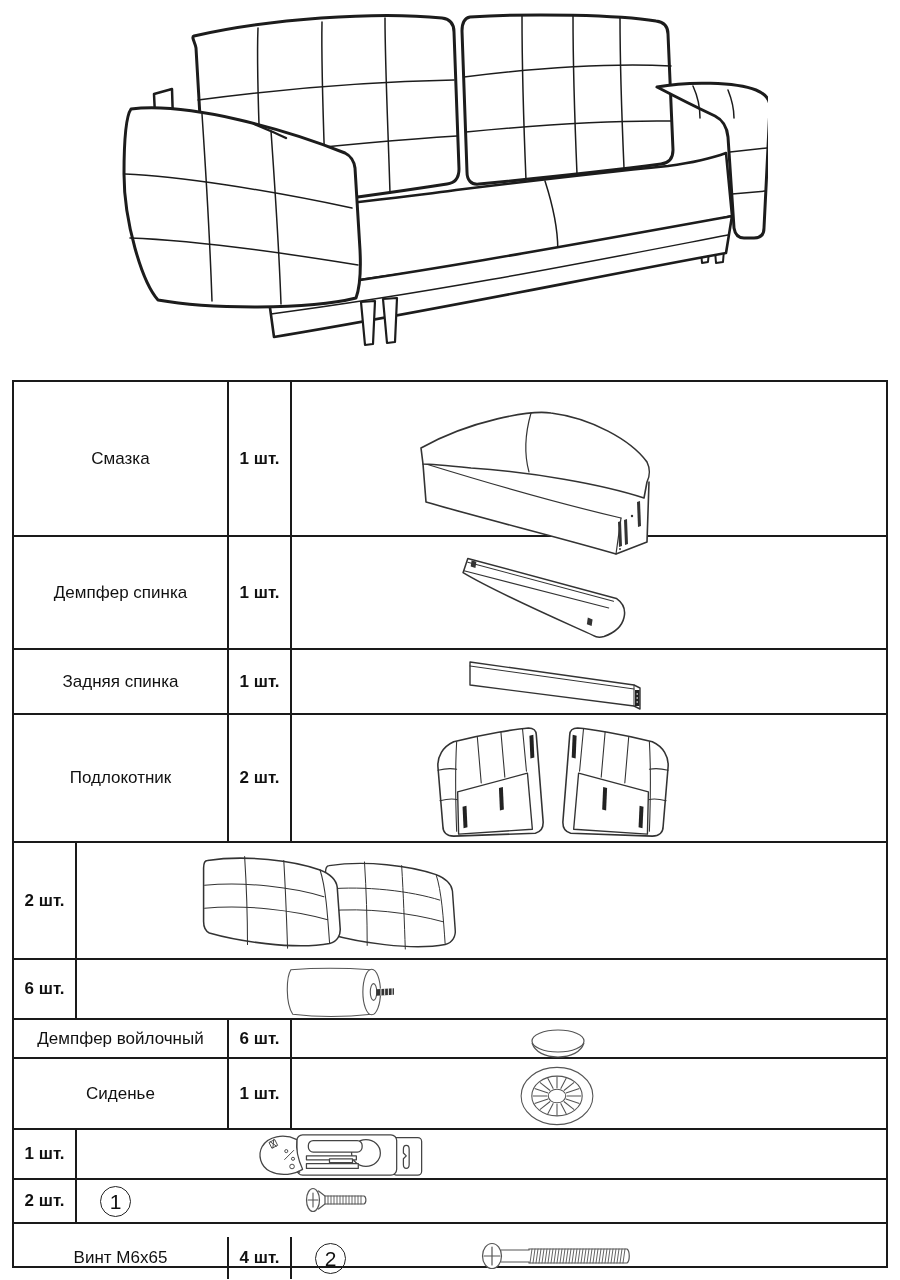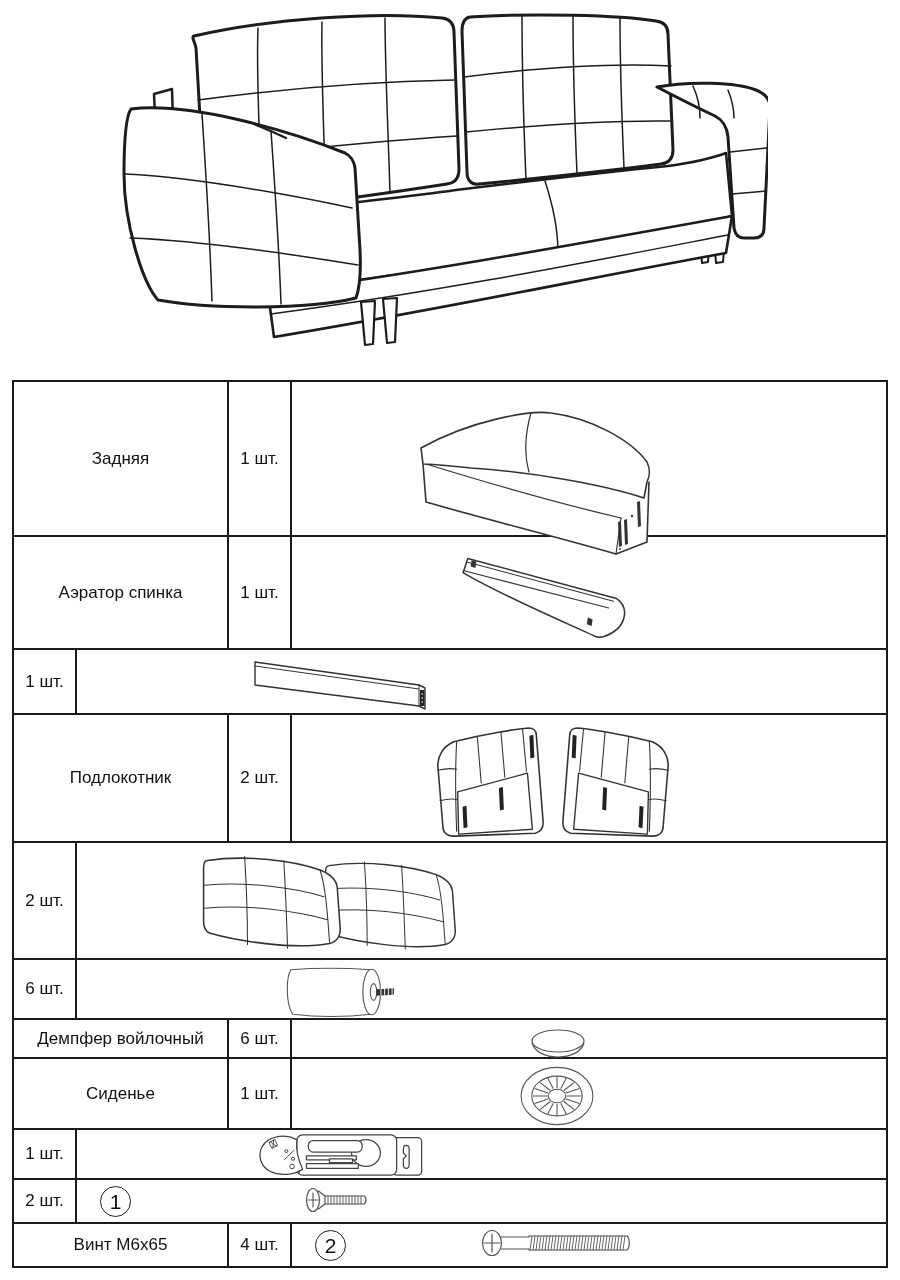--- a/index.html
+++ b/index.html
@@ -6,30 +6,30 @@
   .page{
     position:relative;width:900px;height:1280px;background:#ffffff;
     font-family:"Liberation Sans", sans-serif;color:#111;overflow:hidden;
   }
   .hero{position:absolute;left:108px;top:2px;width:660px;height:350px;}
   .ptable{
     position:absolute;left:12px;top:380px;width:876px;height:888px;
     box-sizing:border-box;border:2px solid #1a1a1a;background:#fff;
   }
   .prow{display:flex;border-bottom:2px solid #1a1a1a;}
-  .prow:last-child{border-bottom:none;}
+  .prow:last-child{border-bottom:none;margin-top:13px;}
   .cell{box-sizing:border-box;}
   .c1{
     width:215px;border-right:2px solid #1a1a1a;display:flex;
     align-items:center;justify-content:center;text-align:center;
     font-size:17px;padding:0 6px;
   }
   .c2{
     width:63px;border-right:2px solid #1a1a1a;display:flex;
-    align-items:center;justify-content:center;font-size:17px;white-space:nowrap;
+    align-items:center;justify-content:center;font-size:17px;white-space:nowrap;font-weight:bold;
   }
   .c3{flex:1;position:relative;}
   .illus{position:absolute;}
   .ref-circle{
     position:absolute;left:23px;top:6px;width:31px;height:31px;
     border:1.6px solid #222;border-radius:50%;box-sizing:border-box;
     display:flex;align-items:center;justify-content:center;
     font-size:21px;line-height:1;color:#111;
   }
   svg{display:block;}
@@ -68,21 +68,21 @@
       <path d="M23,107 C82,100 180,128 237,151 C243,154 246,159 247,166 L252,248 C253,268 252,285 248,296 C200,308 100,307 50,298 C34,280 16,220 16,172 C16,140 18,114 23,107 Z" stroke-width="3"></path>
       <path d="M94,112 C98,172 102,240 104,299 M163,129 C167,186 171,246 173,302" stroke-width="1.5" fill="none"></path>
       <path d="M17,172 C70,174 160,188 244,206 M22,236 C80,238 170,250 250,263" stroke-width="1.5" fill="none"></path>
       <path d="M146,122 C158,127 170,132 178,136" stroke-width="2.4" fill="none"></path>
     </g>
   </svg>
 
   <div class="ptable">
 
     <div class="prow" style="height:153px">
-      <div class="cell c1">Задняя</div>
+      <div class="cell c1">Смазка</div>
       <div class="cell c2">1 шт.</div>
       <div class="cell c3">
         <svg class="illus" style="left:119px;top:24px" width="250" height="150" viewBox="0 0 250 150">
           <g fill="#fff" stroke="#333" stroke-width="1.6" stroke-linecap="round" stroke-linejoin="round">
             <path d="M12,58 L15,96 C70,112 150,132 205,148 L236,136 L238,76"></path>
             <path d="M210,112 C150,98 80,78 15,58" stroke-width="1.2" fill="none"></path>
             <path d="M205,148 L210,112" stroke-width="1.2" fill="none"></path>
             <path d="M10,42 C60,14 120,4 140,7 C180,12 220,34 236,56 C239,62 239,70 236,76 L233,92 C190,78 120,66 60,62 C40,60 20,58 12,58 Z"></path>
             <path d="M120,7 C114,28 113,48 118,66" stroke-width="1.2" fill="none"></path>
           </g>
@@ -90,37 +90,38 @@
             <path d="M207,116 L210,115 L211,140 L208,141 Z M213,114 L216,113 L217,138 L214,139 Z"></path>
             <path d="M226,96 L229,95 L230,120 L227,121 Z"></path>
             <circle cx="221" cy="110" r="1.2"></circle>
             <circle cx="209" cy="143" r="1"></circle>
           </g>
         </svg>
       </div>
     </div>
 
     <div class="prow" style="height:111px">
-      <div class="cell c1">Аэратор спинка</div>
+      <div class="cell c1">Демпфер спинка</div>
       <div class="cell c2">1 шт.</div>
       <div class="cell c3">
         <svg class="illus" style="left:152px;top:10px" width="200" height="100" viewBox="0 0 200 105">
           <g fill="#fff" stroke="#333" stroke-width="1.6" stroke-linecap="round" stroke-linejoin="round">
             <path d="M20,12 L176,54 C183,59 186,66 184,74 C182,83 174,90 163,94 C159,95 155,95 152,93 C110,74 50,48 15,27 Z"></path>
             <path d="M20,16 L173,57 M16,25 L168,64" stroke-width="1.1" fill="none"></path>
           </g>
           <g fill="#333" stroke="none">
             <path d="M24,14 L29,15.5 L28,22 L23,20.5 Z"></path>
             <path d="M146,74 L151,76 L150,83 L145,81 Z"></path>
           </g>
         </svg>
       </div>
     </div>
 
     <div class="prow" style="height:63px">
+      <div class="cell c1">Задняя спинка</div>
       <div class="cell c2">1 шт.</div>
       <div class="cell c3">
         <svg class="illus" style="left:172px;top:6px" width="185" height="55" viewBox="0 0 185 55">
           <g fill="#fff" stroke="#333" stroke-width="1.4" stroke-linecap="round" stroke-linejoin="round">
             <path d="M6,6 L170,29 L176,32 L176,53 L170,50 L6,29 Z"></path>
             <path d="M6,10 L170,33 M170,29 L170,50" stroke-width="1" fill="none"></path>
           </g>
           <g>
             <rect x="171" y="34" width="4.5" height="16" fill="#222"></rect>
             <circle cx="173.2" cy="38" r="0.8" fill="#fff"></circle>

